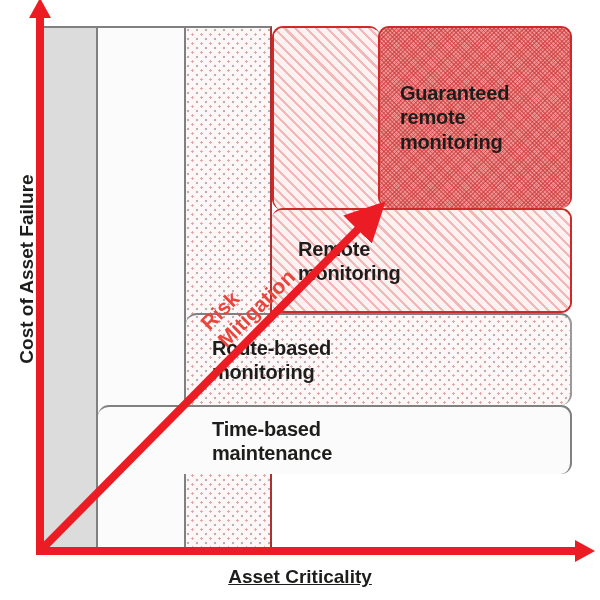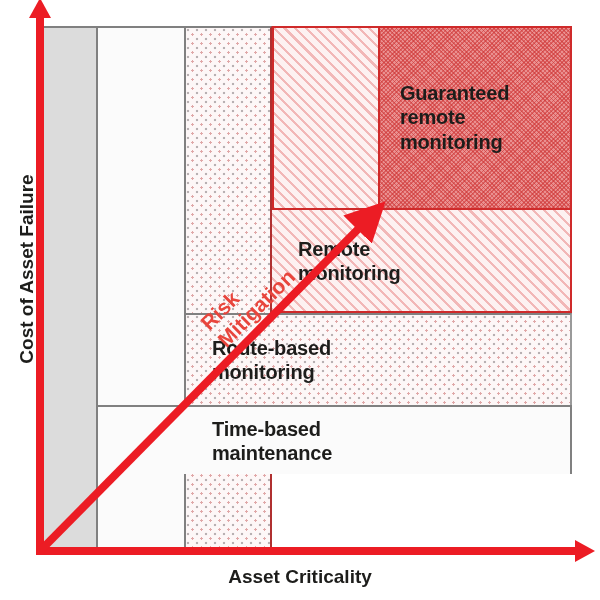--- a/index.html
+++ b/index.html
@@ -70,20 +70,21 @@
       repeating-linear-gradient(45deg,  rgba(205,50,50,.55) 0 1.2px, rgba(255,255,255,0) 1.2px 3px),
       repeating-linear-gradient(-45deg, rgba(205,50,50,.55) 0 1.2px, rgba(255,255,255,0) 1.2px 3px);
     pointer-events: none;
   }
 
   
   .band {
     position: absolute;
     box-sizing: border-box;
     overflow: hidden;
+    border-radius: 11px;
   }
 
   
   .band-run {
     left: 0px; right: 0px;
     top: 464px; height: 61px;
     background: #dcdcdc;
     border-top: 2px solid #808080;
     border-right: 2px solid #808080;
   }
@@ -210,20 +211,21 @@
   }
   #x-axis-title {
     position: absolute;
     left: 0px;
     top: 566px;
     width: 600px;
     text-align: center;
     font-size: 19px;
     font-weight: bold;
     color: #1d1d1b;
+    text-decoration: underline;
   }
 </style>
 </head>
 <body>
 
 <div id="stage">
 
   <div id="plot">
 
     <div class="col col-gray"></div>

